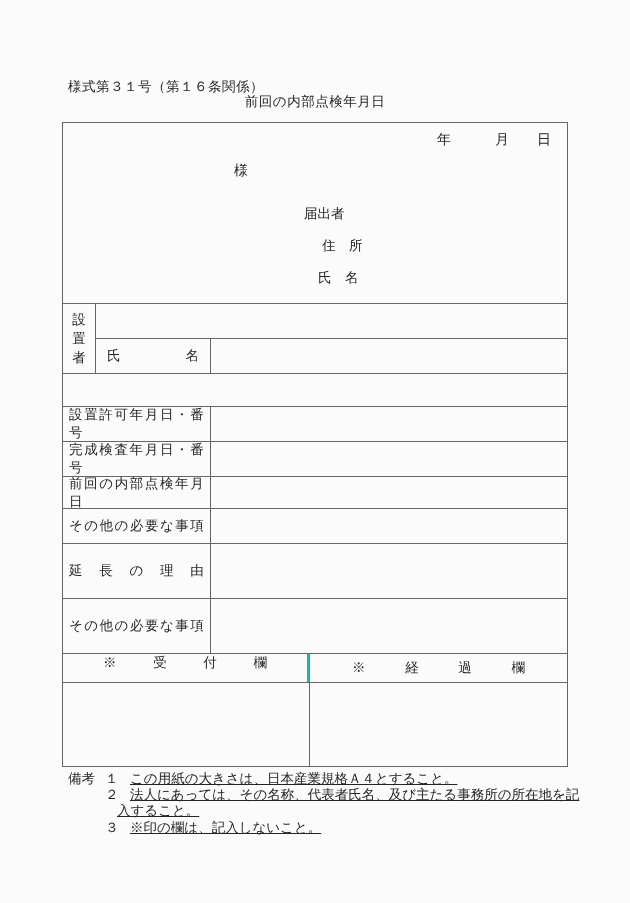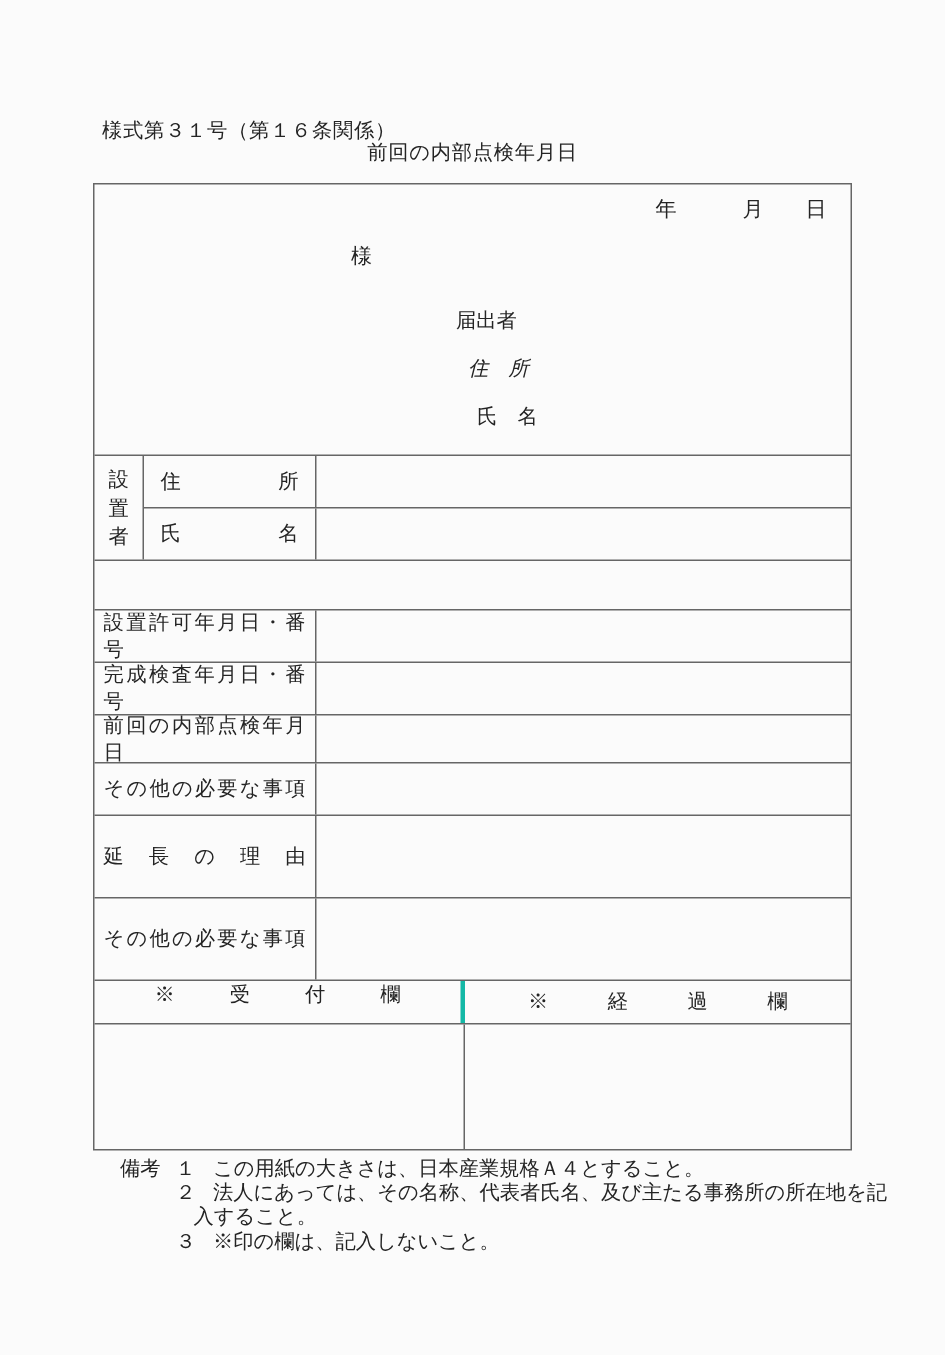--- a/index.html
+++ b/index.html
@@ -27,21 +27,21 @@
   .form-table *{box-sizing:border-box;}
   .tr{display:flex;border-top:1px solid #666;flex:0 0 auto;}
 
   
   .t-head{position:relative;height:180px;flex:0 0 auto;}
   .date-line{position:absolute;top:8px;right:16px;display:flex;font-size:14px;}
   .date-line .d2{margin-left:44px;}
   .date-line .d3{margin-left:28px;}
   .addressee{position:absolute;left:171px;top:39px;font-size:14px;}
   .notifier{position:absolute;left:241px;top:82px;}
-  .n-addr{position:absolute;left:249px;top:114px;font-style:italic;}
+  .n-addr{position:absolute;left:259px;top:114px;}
   .n-name{position:absolute;left:255px;top:146px;}
 
   
   .t-group{height:70px;}
   .vcell{
     width:33px;border-right:1px solid #666;
     display:flex;flex-direction:column;align-items:center;justify-content:space-evenly;
     padding:3px 0;line-height:1;
   }
   .gcol{flex:1;display:flex;flex-direction:column;}
@@ -68,21 +68,21 @@
     display:flex;align-items:flex-start;padding:0 40px;
   }
   .scell-r{flex:1;display:flex;align-items:center;padding:0 42px;}
   .scell-l > span,.scell-r > span{width:100%;text-align:justify;text-align-last:justify;}
   .t-stamp-head{height:29px;}
   .t-stamp-body{flex:1 1 auto;}
   .sbody-l{width:247px;border-right:1px solid #666;}
   .sbody-r{flex:1;}
 
   
-  .notes{position:absolute;left:80px;top:771px;width:520px;line-height:16.2px;}
+  .notes{position:absolute;left:68px;top:771px;width:520px;line-height:16.2px;text-decoration:underline;}
   .nline{white-space:nowrap;}
   .nhead{display:inline-block;width:37px;}
   .nnum{display:inline-block;width:25px;}
   .ncont{padding-left:49px;}
 </style>
 </head>
 <body>
 
 <div class="page">
 
@@ -104,23 +104,20 @@
     </div>
 
     <div class="tr t-group">
       <div class="vcell">
         <span>設</span>
         <span>置</span>
         <span>者</span>
       </div>
       <div class="gcol">
         <div class="grow">
-          <div class="glabel">
-            <span>住所</span>
-          </div>
           <div class="gvalue"></div>
         </div>
         <div class="grow">
           <div class="glabel">
             <span>氏名</span>
           </div>
           <div class="gvalue"></div>
         </div>
       </div>
     </div>

